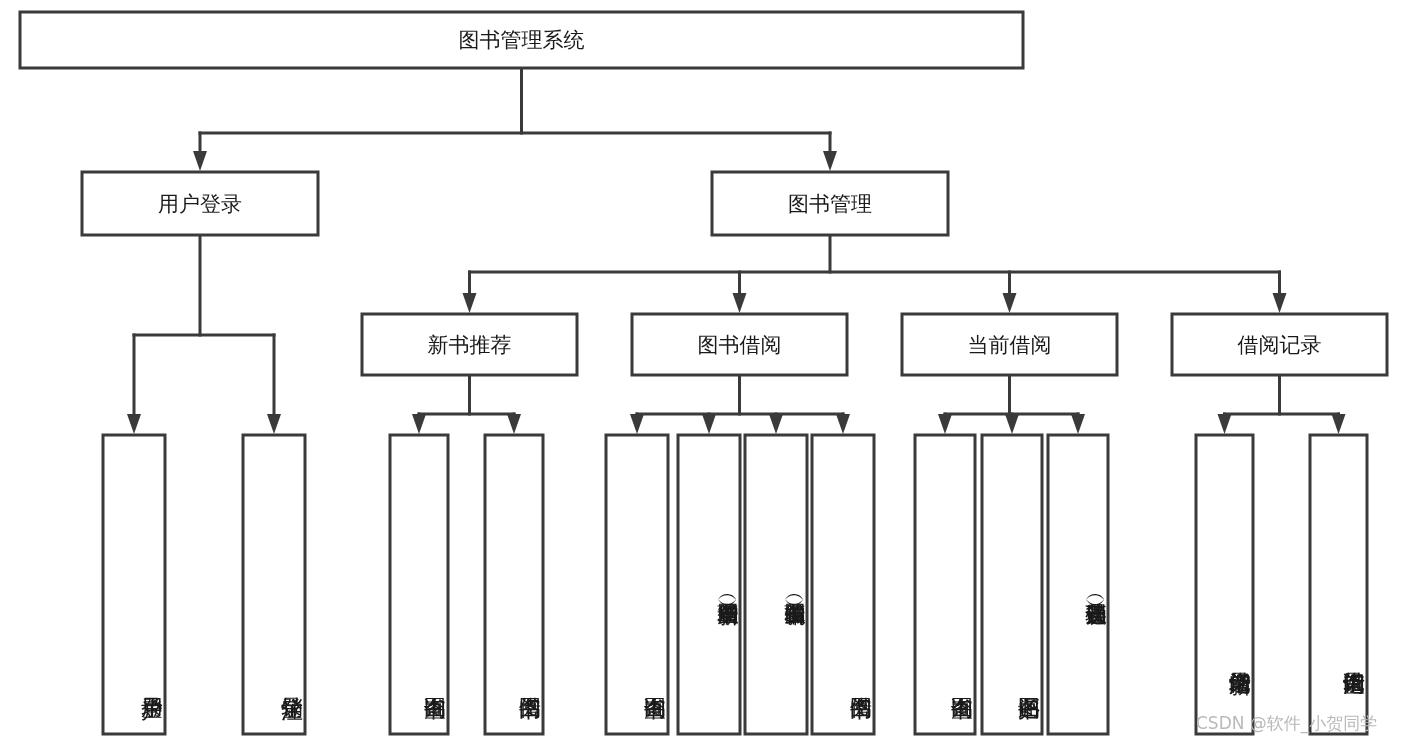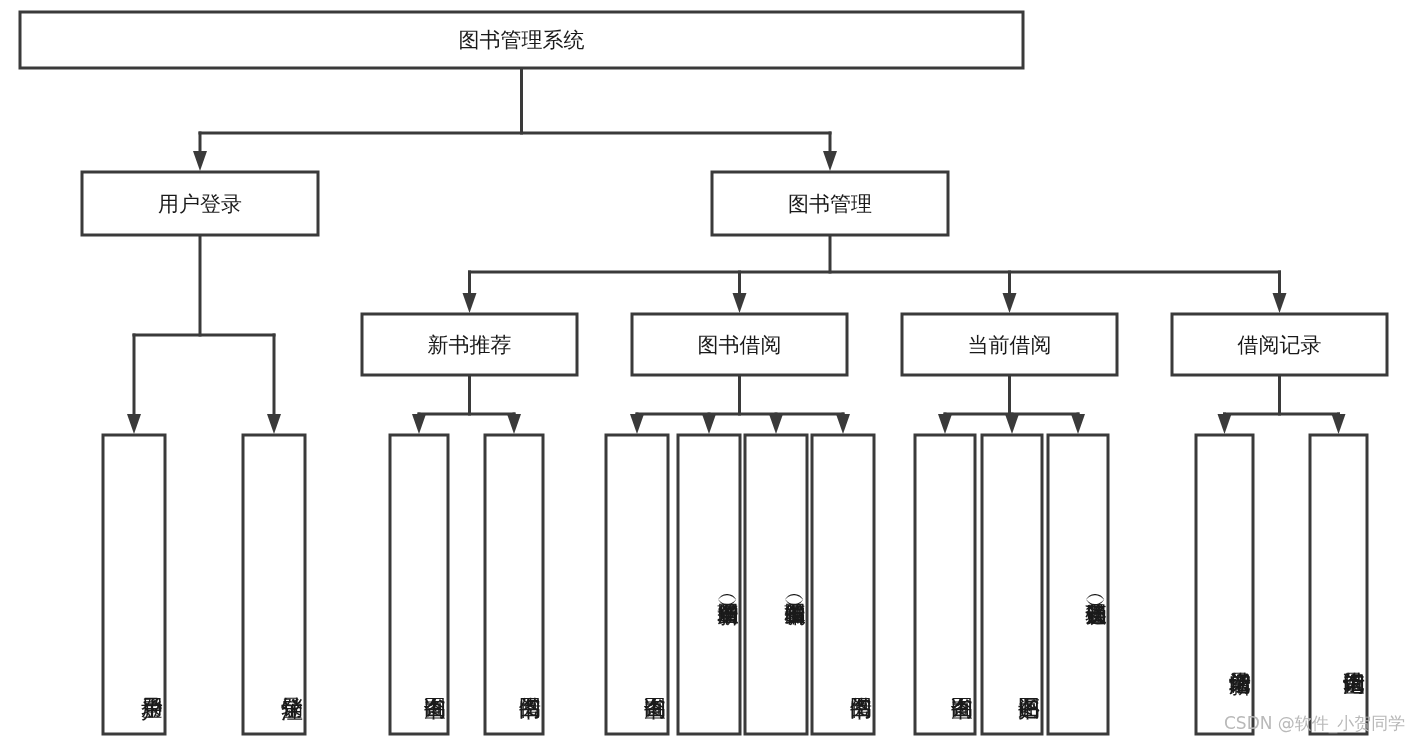--- a/index.html
+++ b/index.html
@@ -200,14 +200,14 @@
       <div class="vlabel" style="left: 1048px; top: 439px; width: 60px; height: 291px; font-size: 21px; line-height: 24px; padding-top: 2px;">
         <span>确认归还（管理员）</span>
       </div>
       <div class="vlabel" style="left: 1196px; top: 439px; width: 57px; height: 291px; padding-top: 70.5px;">
         <span>新增借阅记录</span>
       </div>
       <div class="vlabel" style="left: 1310px; top: 439px; width: 57px; height: 291px; padding-top: 70.5px;">
         <span>查询借阅记录</span>
       </div>
     </div>
-  <div class="watermark" style="left: 1196px; top: 712px; margin-left: 28px;">CSDN @软件_小贺同学</div>
+  <div class="watermark" style="left: 1196px; top: 712px;">CSDN @软件_小贺同学</div>
 </div>
 
 </body></html>

